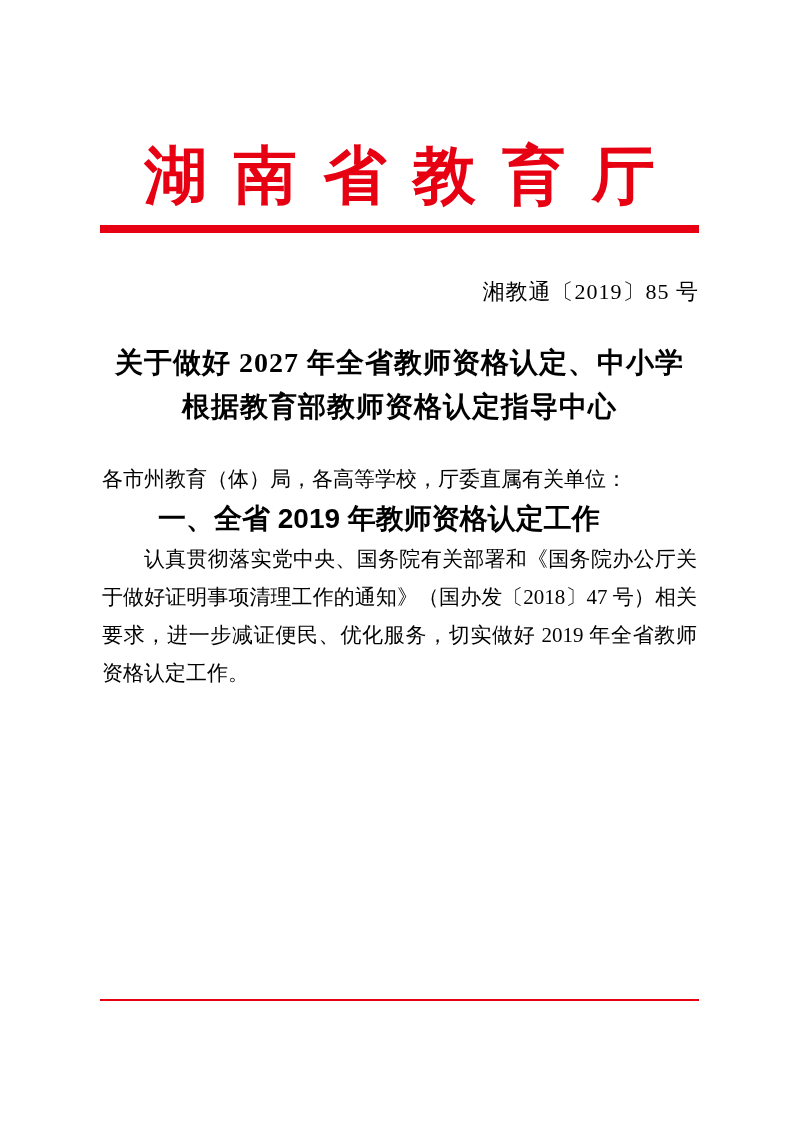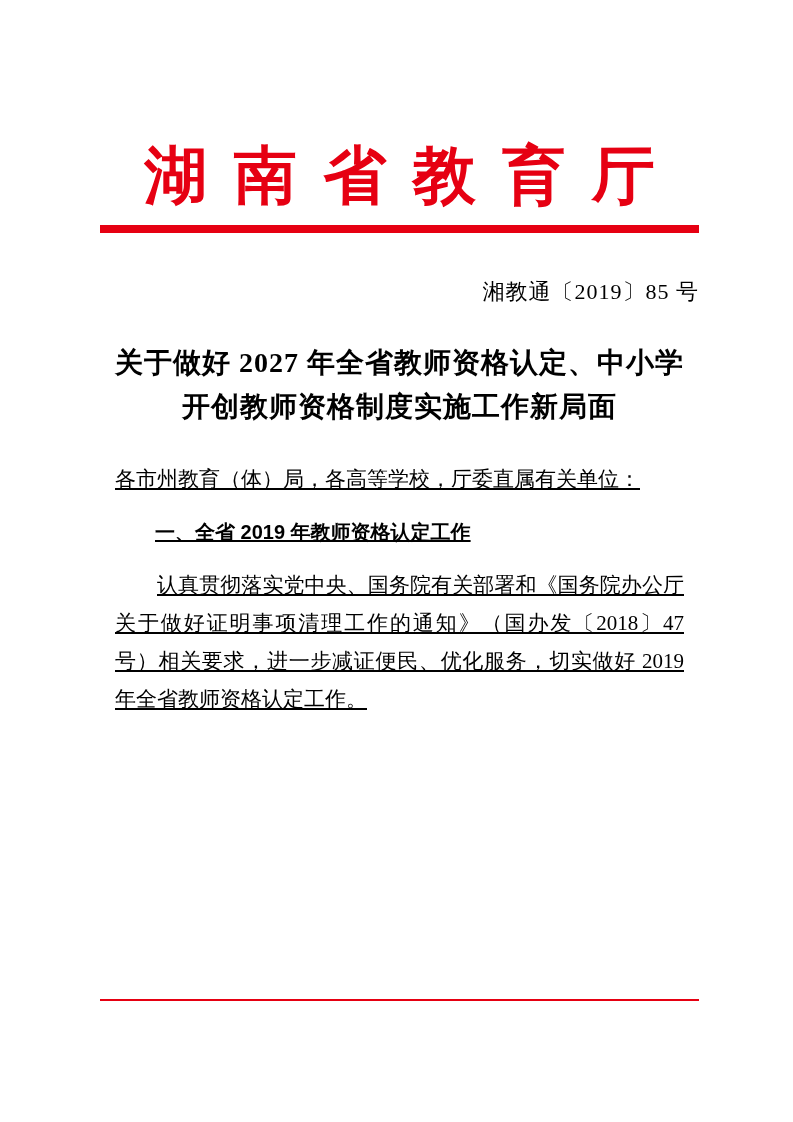--- a/index.html
+++ b/index.html
@@ -50,27 +50,27 @@
     font-weight: bold;
     line-height: 1.55;
     letter-spacing: 1px;
   }
   .body-text {
     margin-top: 32px;
     font-size: 21px;
     line-height: 38px;
     text-align: justify;
   }
-  .body-text p { margin: 15px; text-decoration: underline; }
+  .body-text p { margin: 2px; }
   .salutation { text-indent: 0; }
   .para { text-indent: 2em; }
   .heading {
     text-indent: 2em;
     font-weight: bold;
-    font-size: 20px;
+    font-size: 28px;
     font-family: "Liberation Sans", "DejaVu Sans", sans-serif;
   }
   .red-line-thin {
     position: absolute;
     left: 100px;
     width: 599px;
     top: 999px;
     height: 2px;
     background: var(--accent);
   }
@@ -82,21 +82,21 @@
   <div class="inner">
 
     <div class="agency">湖南省教育厅</div>
 
     <div class="red-line-thick"></div>
 
     <div class="doc-number">湘教通〔2019〕85 号</div>
 
     <h1 class="doc-title">
       <span>关于做好 2027 年全省教师资格认定、中小学</span><br>
-      <span>开创教师资格制度实施工作新局面</span>
+      <span>根据教育部教师资格认定指导中心</span>
     </h1>
 
     <div class="body-text">
       <p class="salutation">各市州教育（体）局，各高等学校，厅委直属有关单位：</p>
       <p class="heading">一、全省 2019 年教师资格认定工作</p>
       <p class="para">认真贯彻落实党中央、国务院有关部署和《国务院办公厅关于做好证明事项清理工作的通知》（国办发〔2018〕47 号）相关要求，进一步减证便民、优化服务，切实做好 2019 年全省教师资格认定工作。</p>
     </div>
   </div>
 
   <div class="red-line-thin"></div>

